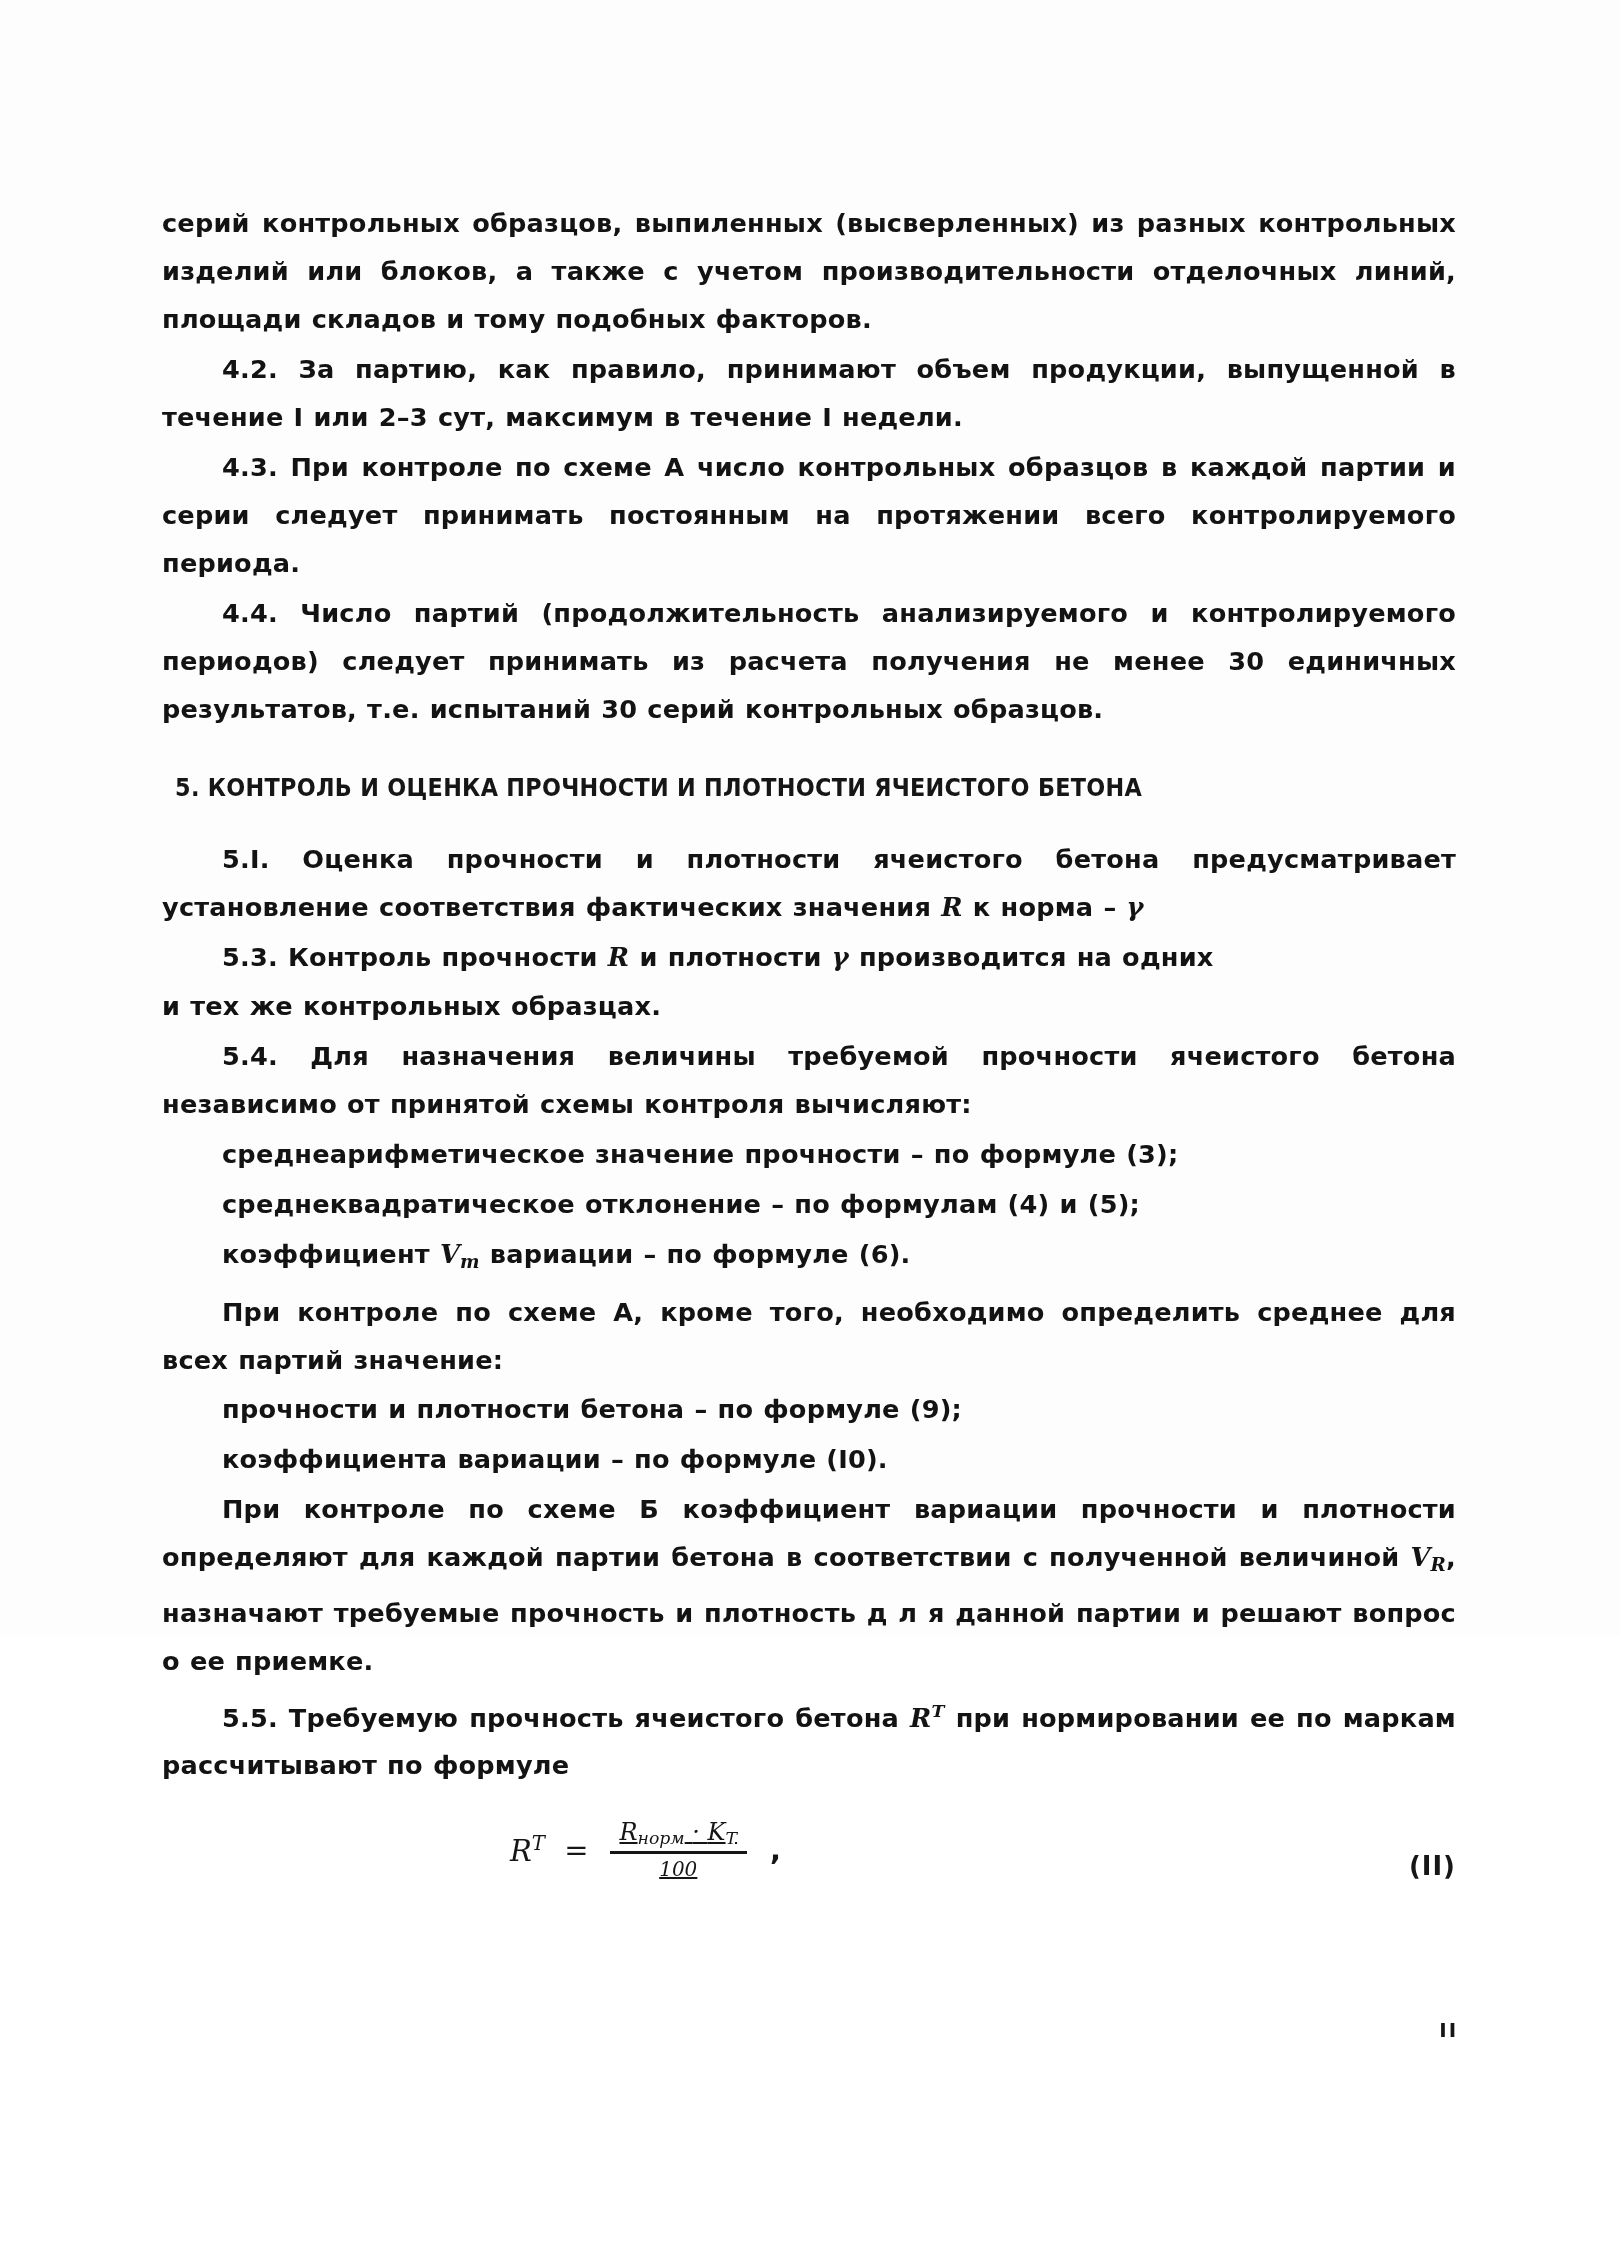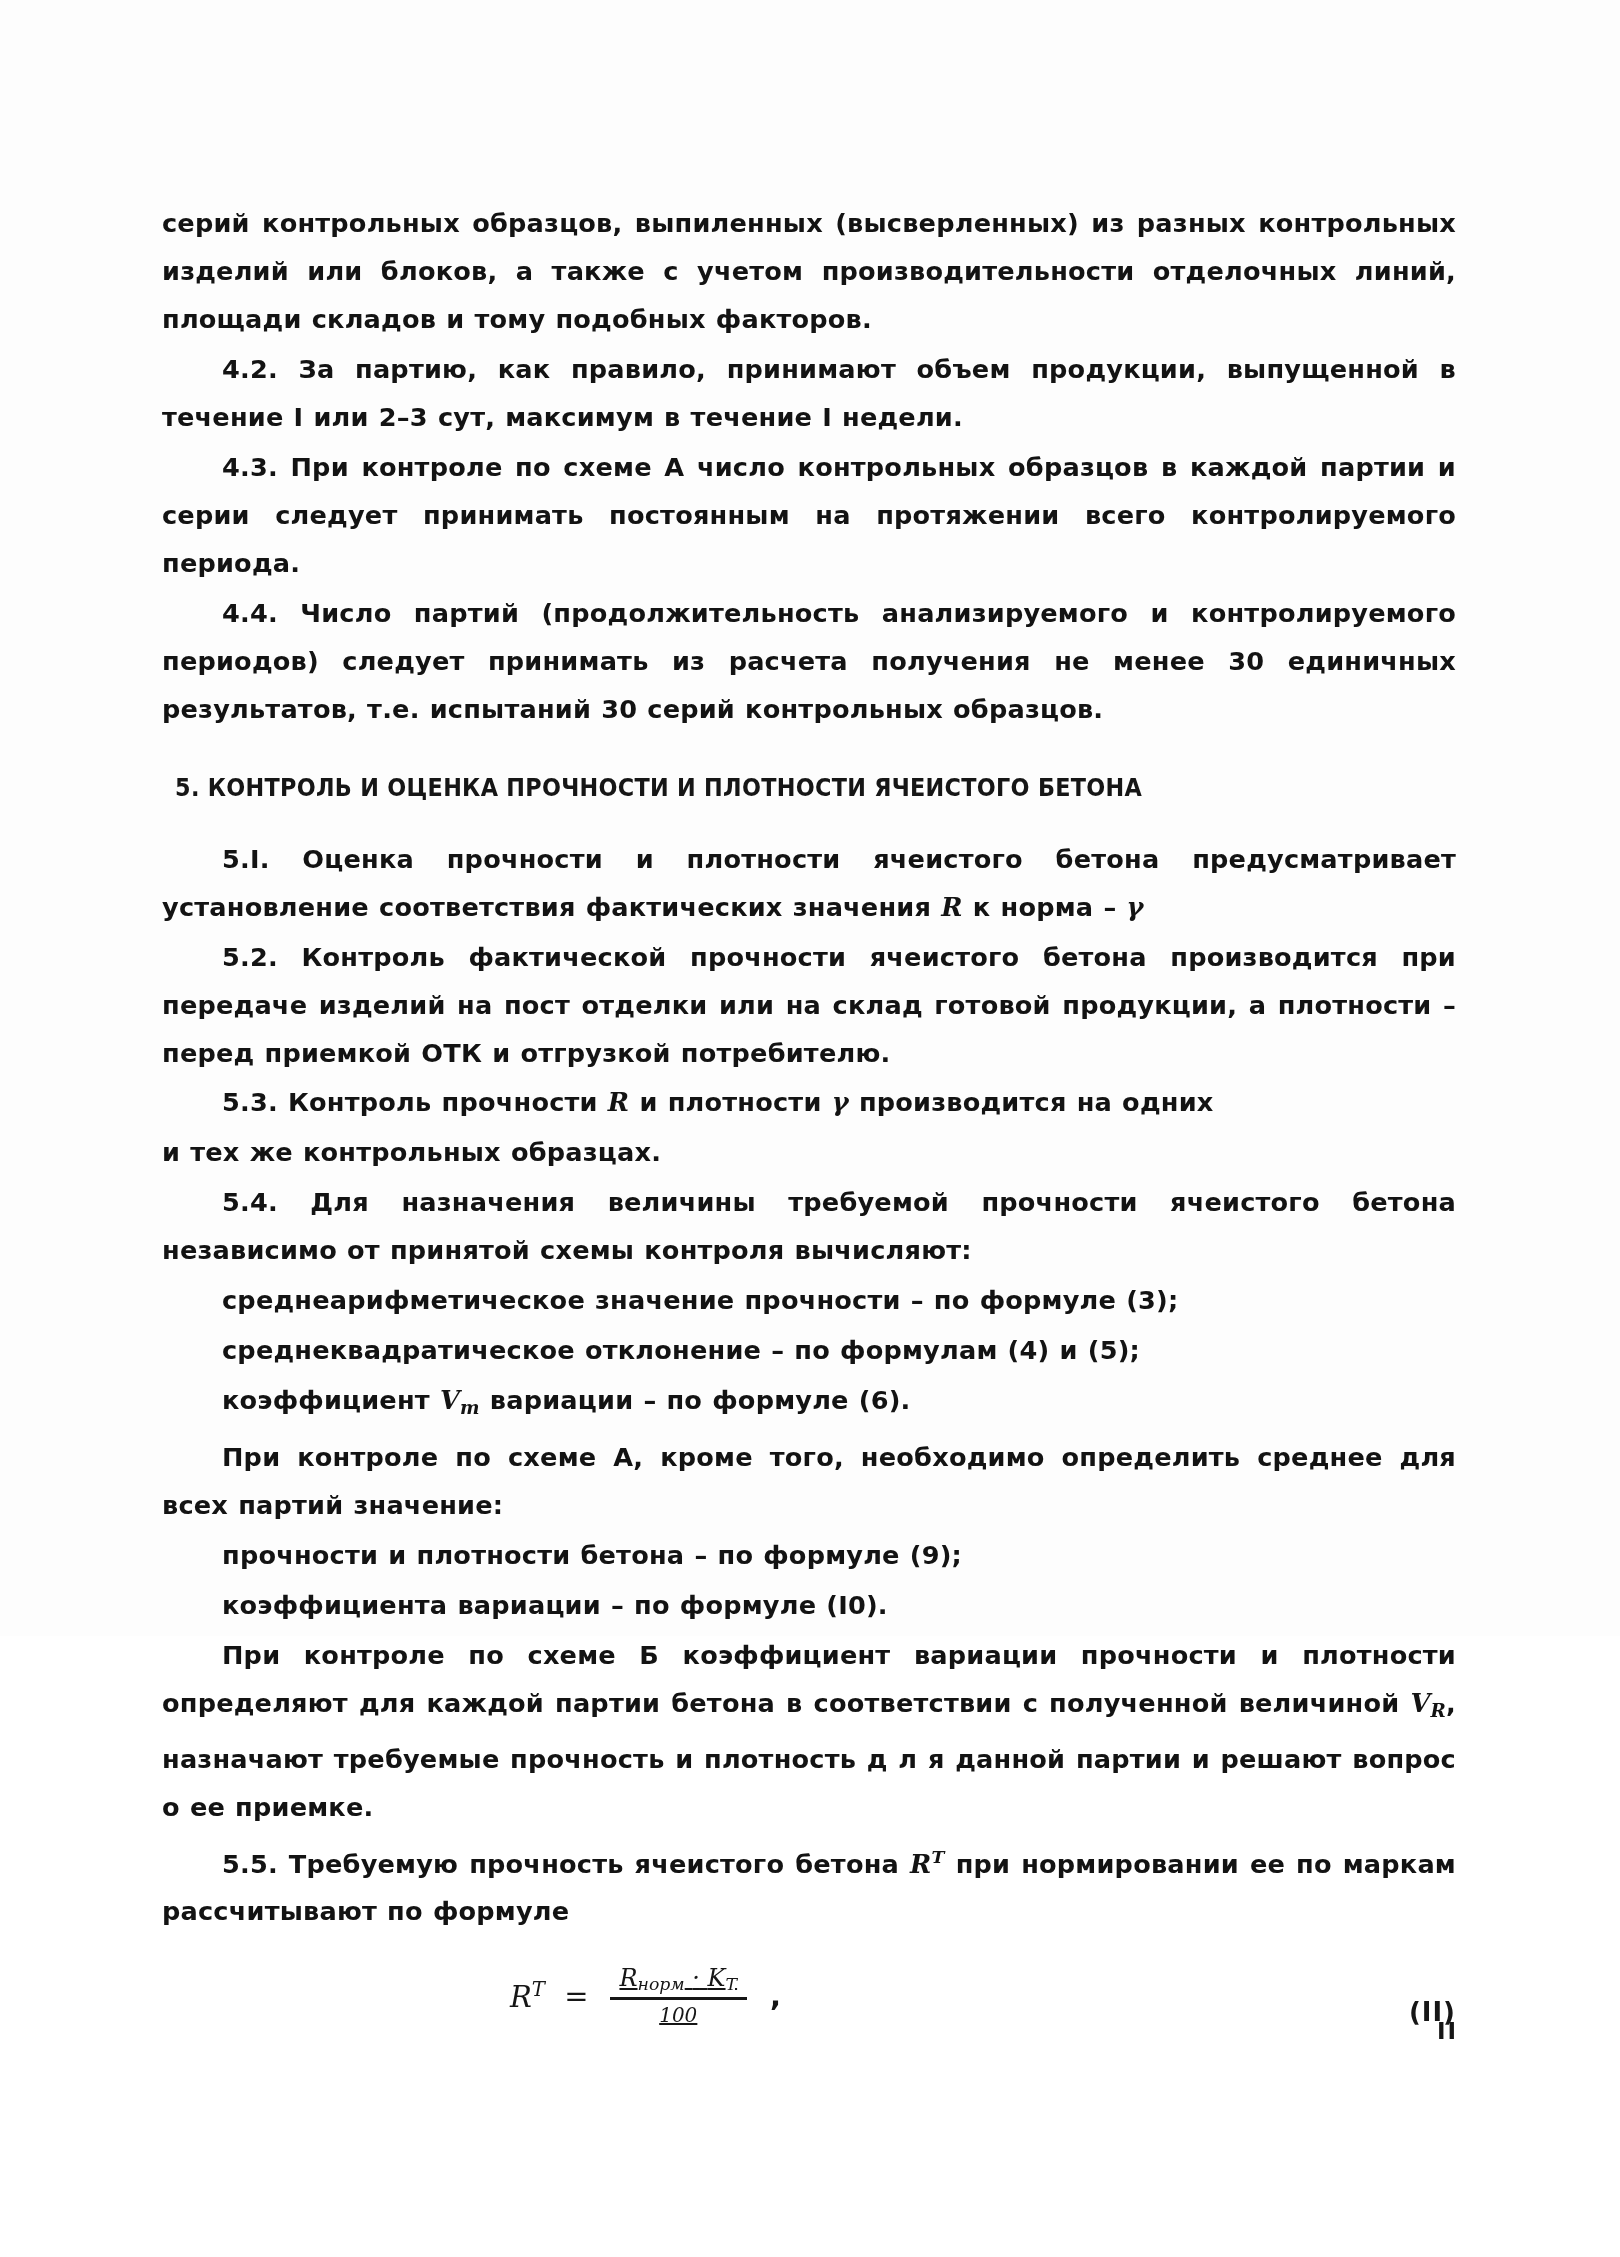--- a/index.html
+++ b/index.html
@@ -129,21 +129,21 @@
     right: 0;
     top: 33px;
     font-size: 26px;
     font-weight: 700;
     letter-spacing: 1px;
   }
   .page-number {
     position: absolute;
     right: 162px;
     top: 2018px;
-    font-size: 23px;
+    font-size: 20px;
     font-weight: 700;
     letter-spacing: 1.9px;
     margin-left: 12px;
   }
 </style>
 </head>
 <body>
 
 <div class="page">
   <div class="content">
@@ -155,21 +155,20 @@
 
     <div class="section-title">5. КОНТРОЛЬ И ОЦЕНКА ПРОЧНОСТИ И ПЛОТНОСТИ ЯЧЕИСТОГО БЕТОНА</div>
 
     <p class="indent">
       <span>5.I. Оценка прочности и плотности ячеистого бетона предусматривает установление соответствия фактических значения</span>
       <span class="italic-var">R</span>
       <span>к            норма –</span>
       <span class="italic-var">γ</span>
     </p>
 
-    <p class="indent">5.2. Контроль фактической прочности ячеистого бетона    производится при передаче изделий на пост отделки или на склад    готовой продукции, а плотности – перед приемкой ОТК и отгрузкой потребителю.</p>
 
     <p class="indent">
       <span>5.3. Контроль прочности</span>
       <span class="italic-var">R</span>
       <span>и плотности</span>
       <span class="italic-var">γ</span>
       <span>производится на одних</span>
     </p>
     <p class="noindent">и тех же контрольных образцах.</p>
 

